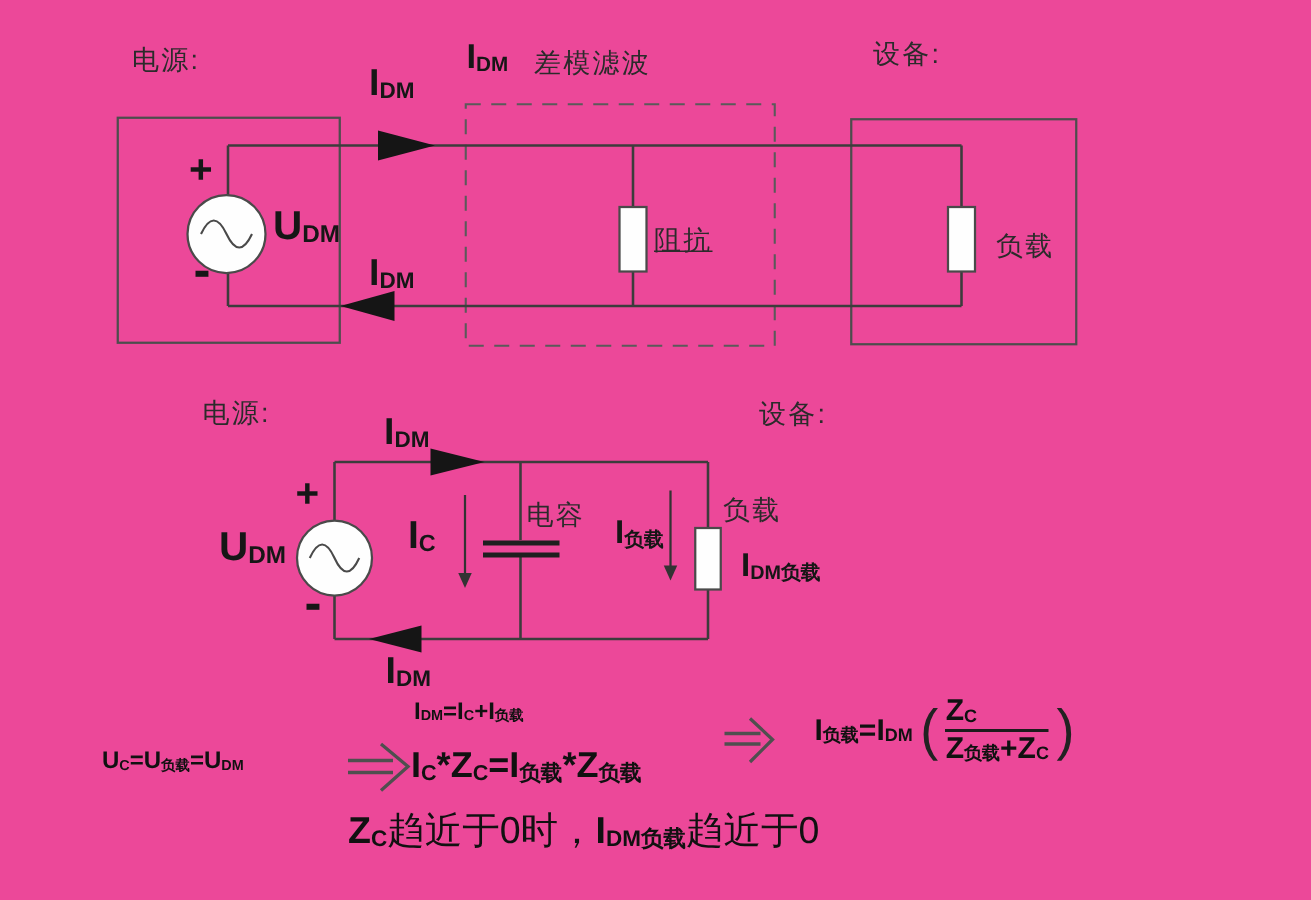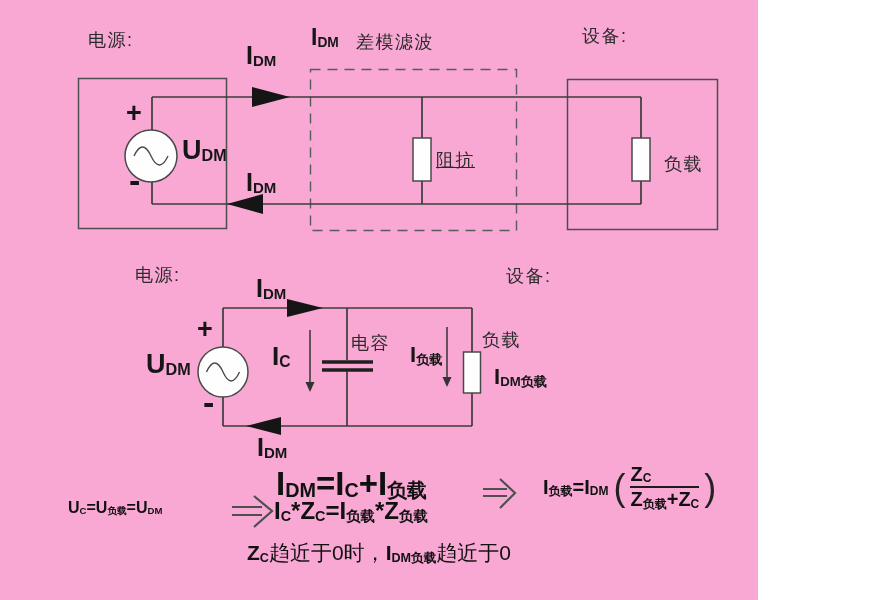--- a/index.html
+++ b/index.html
@@ -1,17 +1,17 @@
 <!DOCTYPE html>
 <html><head>
 <meta charset="utf-8">
 <style>
   html,body{margin:0;padding:0;background:#ffffff;}
   #canvas{
-    position:relative;width:758px;height:600px;background:#f9a8d4;
+    position:relative;width:874px;height:600px;background:#ec4899;
     font-family:"Liberation Sans", sans-serif;overflow:hidden;
   }
   #wires{position:absolute;left:0;top:0;}
   .lbl{position:absolute;white-space:nowrap;color:#161616;line-height:1;}
   .cjk{font-size:18px;letter-spacing:1.5px;color:#2b2b2b;}
   .sym{font-weight:700;}
   .seg-m{font-weight:700;}
   .seg-s{font-weight:700;font-size:60%;vertical-align:-0.12em;letter-spacing:0;margin-top:36px;}
   .seg-t{font-weight:400;}
   .eq{color:#111;}
@@ -91,29 +91,29 @@
   <div class="lbl sym" style="left:197px;top:316px;font-size:27px;">+</div>
   <div class="lbl sym" style="left:203px;top:385px;font-size:34px;">-</div>
   <div class="lbl sym" style="left:146px;top:351px;font-size:27px;"><span class="seg-m">U</span><span class="seg-s">DM</span></div>
   <div class="lbl sym" style="left:272px;top:343px;font-size:26px;"><span class="seg-m">I</span><span class="seg-s">C</span></div>
   <div class="lbl cjk" style="left:351px;top:334px;">电容</div>
   <div class="lbl sym" style="left:410px;top:344px;font-size:22px;"><span class="seg-m">I</span><span class="seg-s">负载</span></div>
   <div class="lbl cjk" style="left:482px;top:331px;">负载</div>
   <div class="lbl sym" style="left:494px;top:366px;font-size:22px;"><span class="seg-m">I</span><span class="seg-s">DM负载</span></div>
 
   <div class="lbl eq" style="left:68px;top:500px;font-size:16px;"><span class="seg-m">U</span><span class="seg-s">C</span><span class="seg-m">=</span><span class="seg-m">U</span><span class="seg-s">负载</span><span class="seg-m">=</span><span class="seg-m">U</span><span class="seg-s">DM</span></div>
-  <div class="lbl eq" style="left:276px;top:467px;font-size:33px;"><span class="seg-m">I</span><span class="seg-s">DM</span><span class="seg-m">=</span><span class="seg-m">I</span><span class="seg-s">C</span><span class="seg-m">+</span><span class="seg-m">I</span><span class="seg-s">负载</span></div>
+  <div class="lbl eq" style="left:276px;top:467px;font-size:16px;"><span class="seg-m">I</span><span class="seg-s">DM</span><span class="seg-m">=</span><span class="seg-m">I</span><span class="seg-s">C</span><span class="seg-m">+</span><span class="seg-m">I</span><span class="seg-s">负载</span></div>
   <div class="lbl eq" style="left:274px;top:499px;font-size:24px;"><span class="seg-m">I</span><span class="seg-s">C</span><span class="seg-m">*</span><span class="seg-m">Z</span><span class="seg-s">C</span><span class="seg-m">=</span><span class="seg-m">I</span><span class="seg-s">负载</span><span class="seg-m">*</span><span class="seg-m">Z</span><span class="seg-s">负载</span></div>
 
   <div class="lbl eq righteq" style="left:543px;top:464px;">
     <span style="font-size:20px;"><span class="seg-m">I</span><span class="seg-s">负载</span><span class="seg-m">=</span><span class="seg-m">I</span><span class="seg-s">DM</span></span>
     <span class="paren">(</span>
     <span class="frac" style="font-size:20px;">
       <span><span class="seg-m">Z</span><span class="seg-s">C</span></span>
       <span class="fracbar"></span>
       <span><span class="seg-m">Z</span><span class="seg-s">负载</span><span class="seg-m">+</span><span class="seg-m">Z</span><span class="seg-s">C</span></span>
     </span>
     <span class="paren">)</span>
   </div>
 
-  <div class="lbl eq" style="left:247px;top:542px;font-size:21px;"><span class="seg-m">Z</span><span class="seg-s">C</span><span class="seg-t">趋近于0时，</span><span class="seg-m">I</span><span class="seg-s">DM负载</span><span class="seg-t">趋近于0</span></div>
+  <div class="lbl eq" style="left:232px;top:542px;font-size:25px;"><span class="seg-m">Z</span><span class="seg-s">C</span><span class="seg-t">趋近于0时，</span><span class="seg-m">I</span><span class="seg-s">DM负载</span><span class="seg-t">趋近于0</span></div>
 
 </div>
 
 </body></html>

